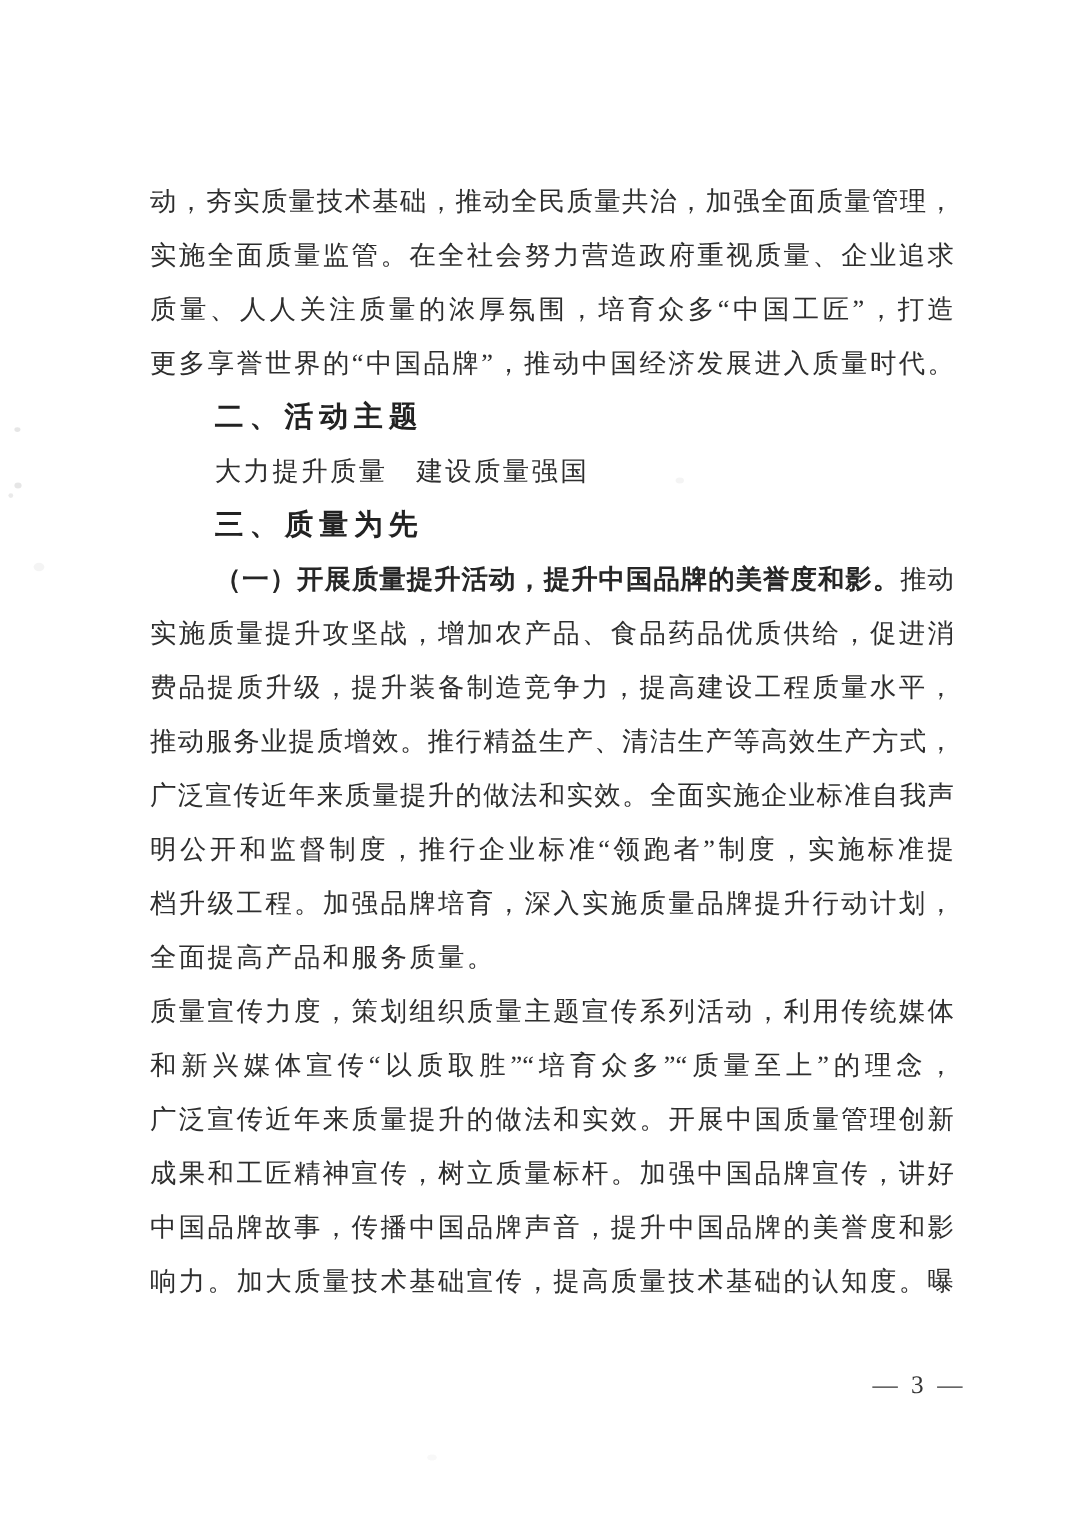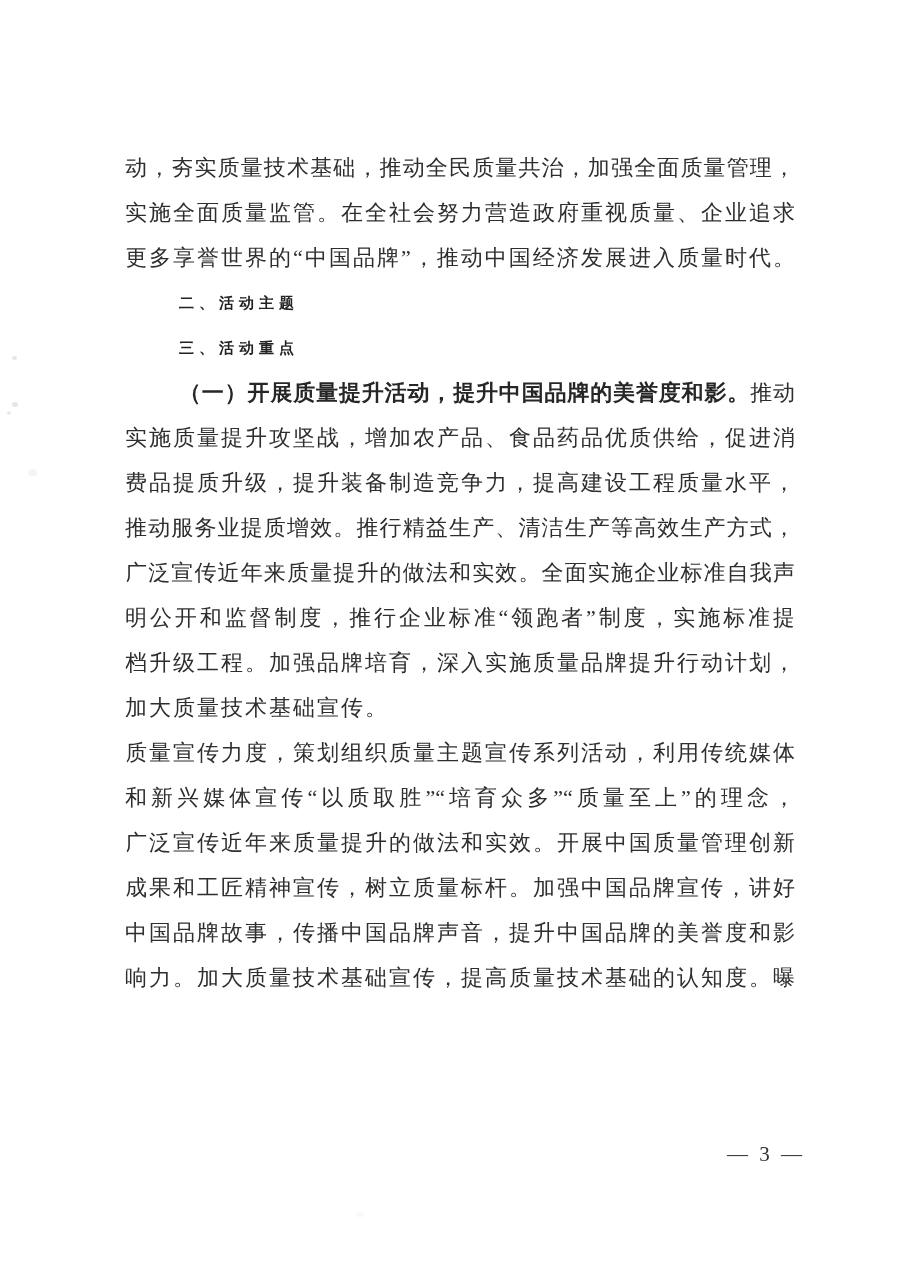--- a/index.html
+++ b/index.html
@@ -1,15 +1,15 @@
 <!DOCTYPE html>
 <html><head>
 <meta charset="utf-8">
 <style>
-  * { box-sizing: border-box; border-radius: 23px; }
+  * { box-sizing: border-box; }
   html, body { margin: 0; padding: 0; }
   body {
     width: 900px;
     height: 1272px;
     position: relative;
     background: #ffffff;
     font-family: "Liberation Serif", serif;
     color: #2e2e2e;
     overflow: hidden;
   }
@@ -42,21 +42,21 @@
   .left {
     text-align: left;
     text-align-last: left;
     letter-spacing: 2px;
     white-space: nowrap;
   }
   .indent { text-indent: 54px; }
   .heading {
     font-family: "Liberation Sans", sans-serif;
     font-weight: 700;
-    font-size: 15px;
+    font-size: 24px;
     letter-spacing: 5px;
     color: #222222;
   }
   .lead-bold { font-weight: 700; color: #262626; }
   .lead-tail { font-weight: 400; }
   .page-number {
     position: absolute;
     top: 1142px;
     right: 95px;
     font-size: 21px;
@@ -85,35 +85,37 @@
   <span class="speck s2"></span>
   <span class="speck s3"></span>
   <span class="speck s4"></span>
   <span class="speck s5"></span>
   <span class="speck s6"></span>
 
   <div class="doc">
 
     <div class="line just">动，夯实质量技术基础，推动全民质量共治，加强全面质量管理，</div>
     <div class="line just">实施全面质量监管。在全社会努力营造政府重视质量、企业追求</div>
+    <div class="line just">质量、人人关注质量的浓厚氛围，培育众多“中国工匠”，打造</div>
     <div class="line just">更多享誉世界的“中国品牌”，推动中国经济发展进入质量时代。</div>
 
     <div class="line left heading indent">二、活动主题</div>
 
+    <div class="line left indent">大力提升质量　建设质量强国</div>
 
-    <div class="line left heading indent">三、活动重点</div>
+    <div class="line left heading indent">三、质量为先</div>
 
     <div class="line just indent"><span class="lead-bold">（一）开展质量提升活动，提升中国品牌的美誉度和影。</span><span class="lead-tail">推动</span></div>
     <div class="line just">实施质量提升攻坚战，增加农产品、食品药品优质供给，促进消</div>
     <div class="line just">费品提质升级，提升装备制造竞争力，提高建设工程质量水平，</div>
     <div class="line just">推动服务业提质增效。推行精益生产、清洁生产等高效生产方式，</div>
     <div class="line just">广泛宣传近年来质量提升的做法和实效。全面实施企业标准自我声</div>
     <div class="line just">明公开和监督制度，推行企业标准“领跑者”制度，实施标准提</div>
     <div class="line just">档升级工程。加强品牌培育，深入实施质量品牌提升行动计划，</div>
-    <div class="line left">加大质量技术基础宣传。</div>
+    <div class="line left">全面提高产品和服务质量。</div>
 
     <div class="line just">质量宣传力度，策划组织质量主题宣传系列活动，利用传统媒体</div>
     <div class="line just">和新兴媒体宣传“以质取胜”“培育众多”“质量至上”的理念，</div>
     <div class="line just">广泛宣传近年来质量提升的做法和实效。开展中国质量管理创新</div>
     <div class="line just">成果和工匠精神宣传，树立质量标杆。加强中国品牌宣传，讲好</div>
     <div class="line just">中国品牌故事，传播中国品牌声音，提升中国品牌的美誉度和影</div>
     <div class="line just">响力。加大质量技术基础宣传，提高质量技术基础的认知度。曝</div>
 
   </div>
 

